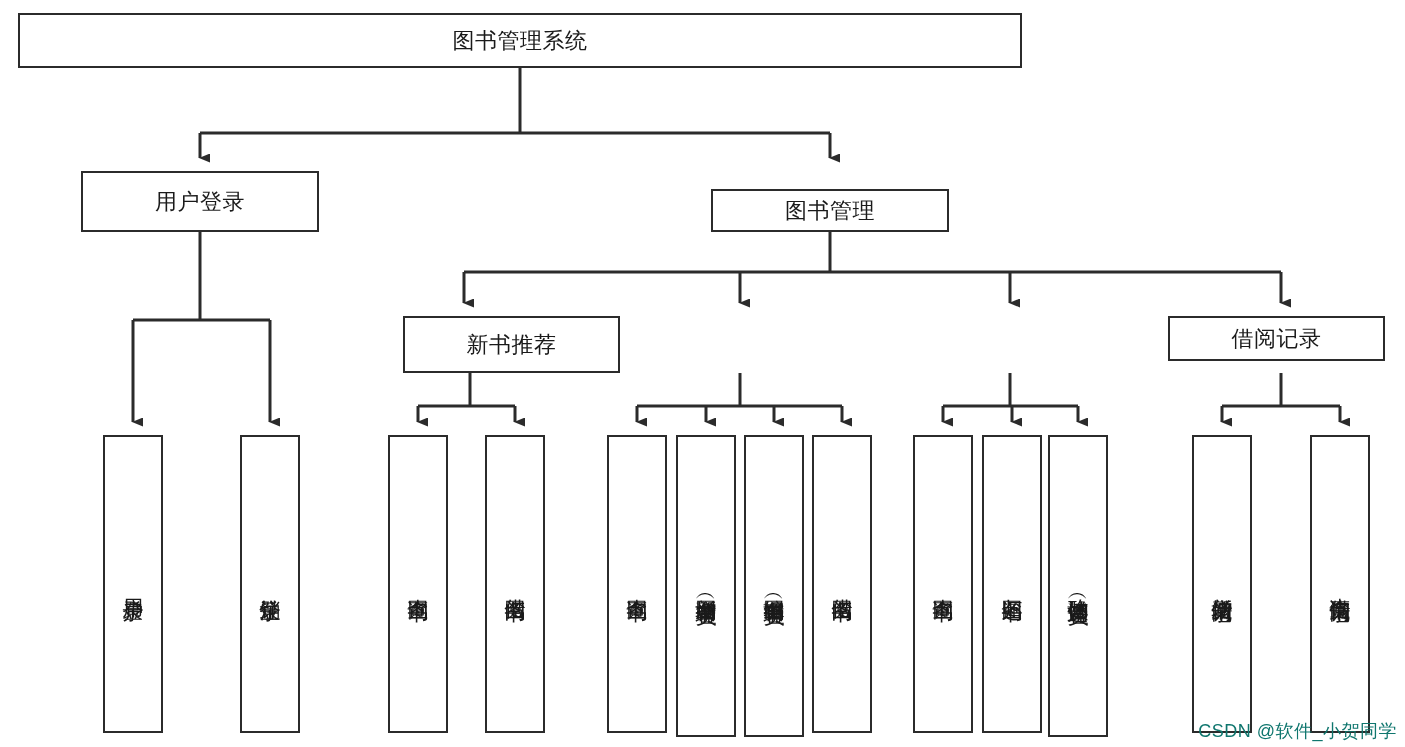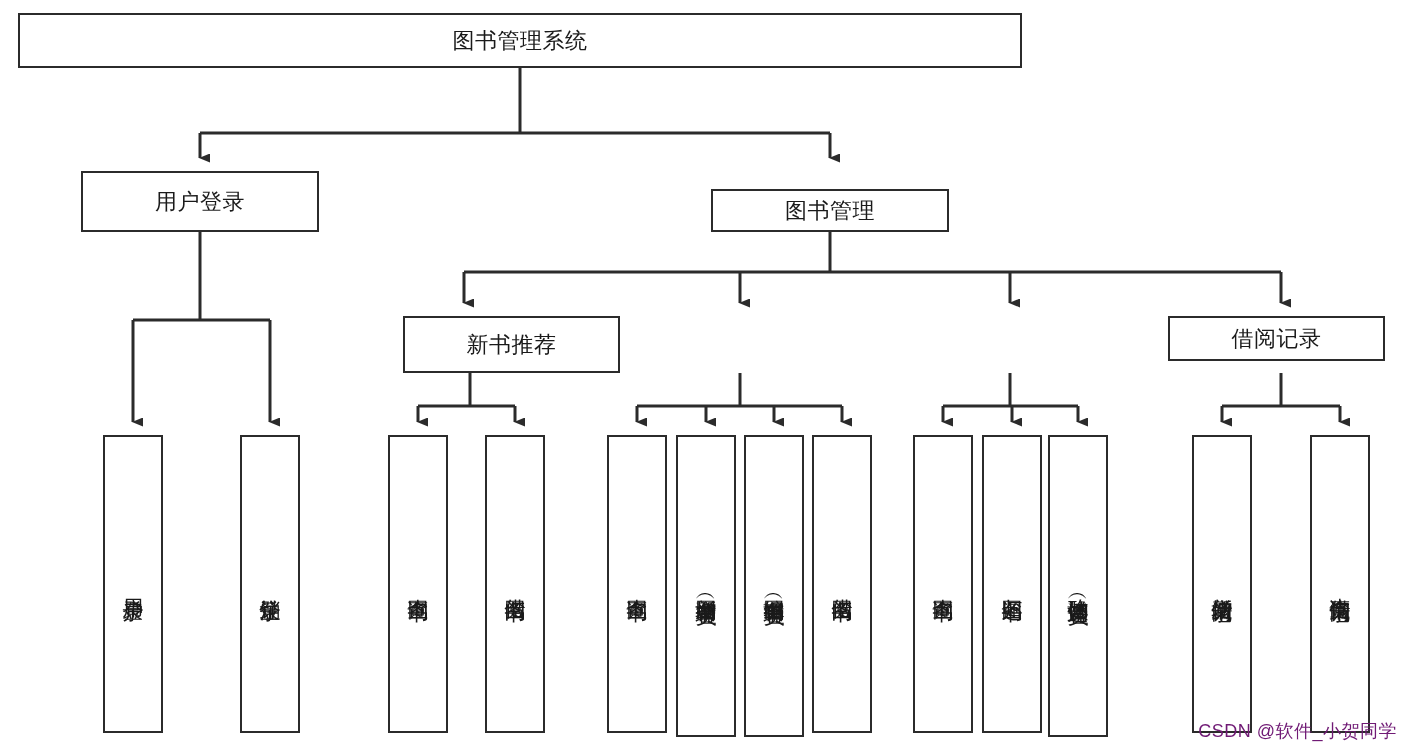--- a/index.html
+++ b/index.html
@@ -56,21 +56,21 @@
     white-space: nowrap;
   }
   .node-root {
     font-size: 23px;
   }
   .watermark {
     position: absolute;
     right: 8px;
     bottom: 4px;
     font-size: 18px;
-    color: #701a75;
+    color: #0f766e;
     white-space: nowrap;
     letter-spacing: 0.5px;
   }
 </style>
 </head>
 <body>
 
 <div id="canvas">
 
   <svg id="edges" viewBox="0 0 1405 747" width="1405" height="747">

